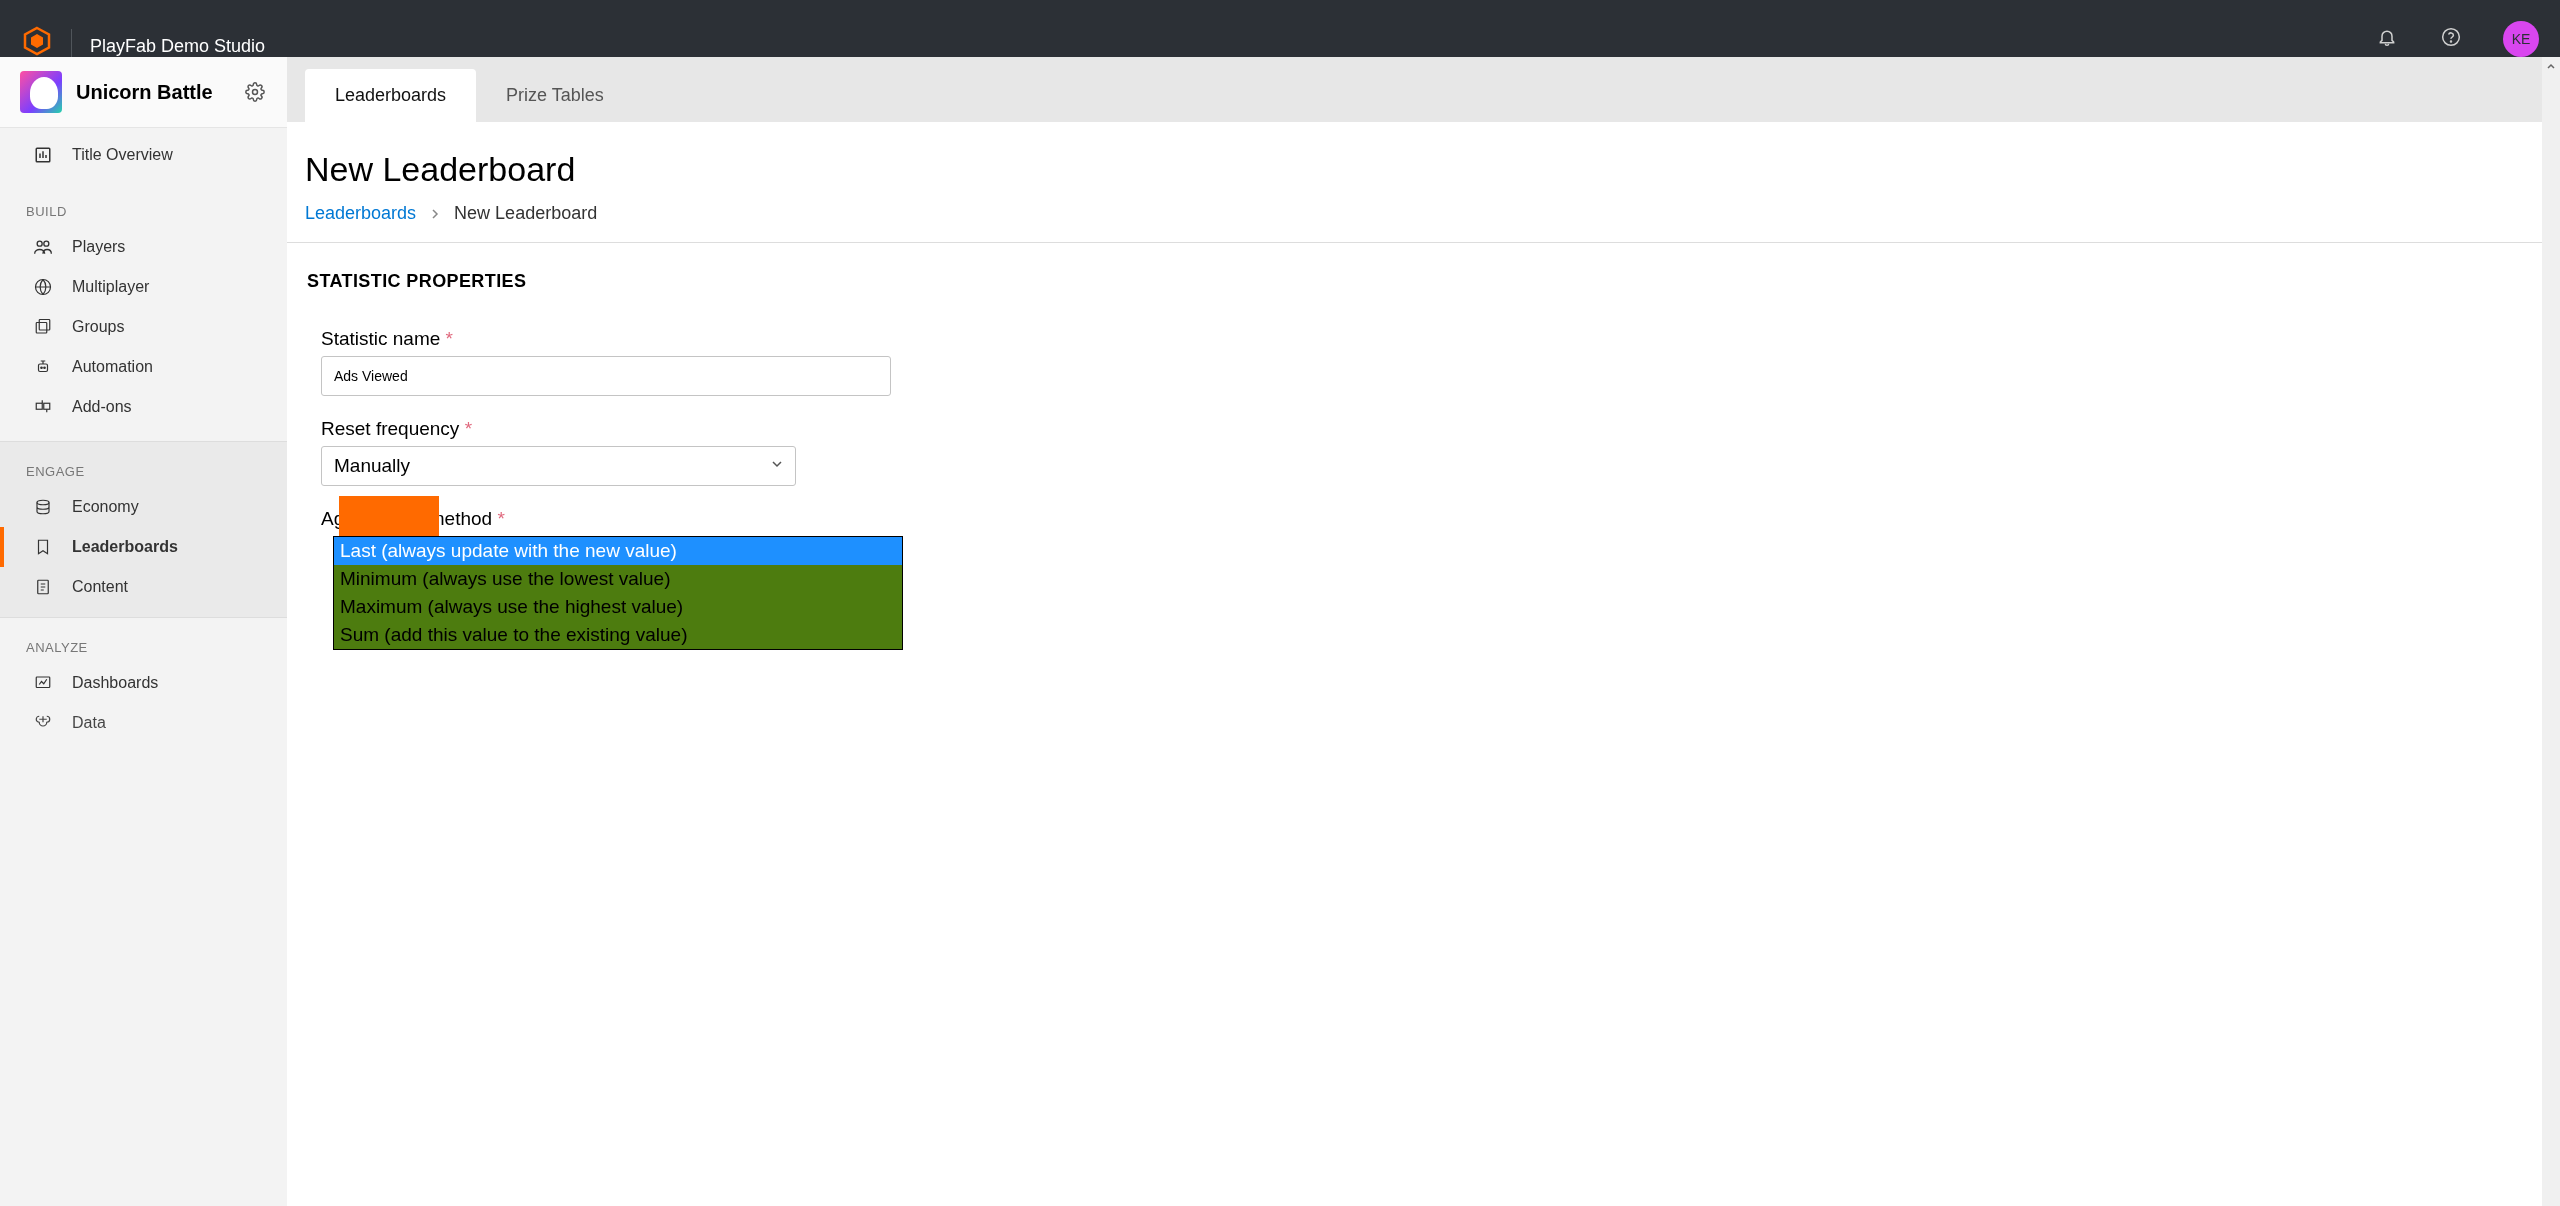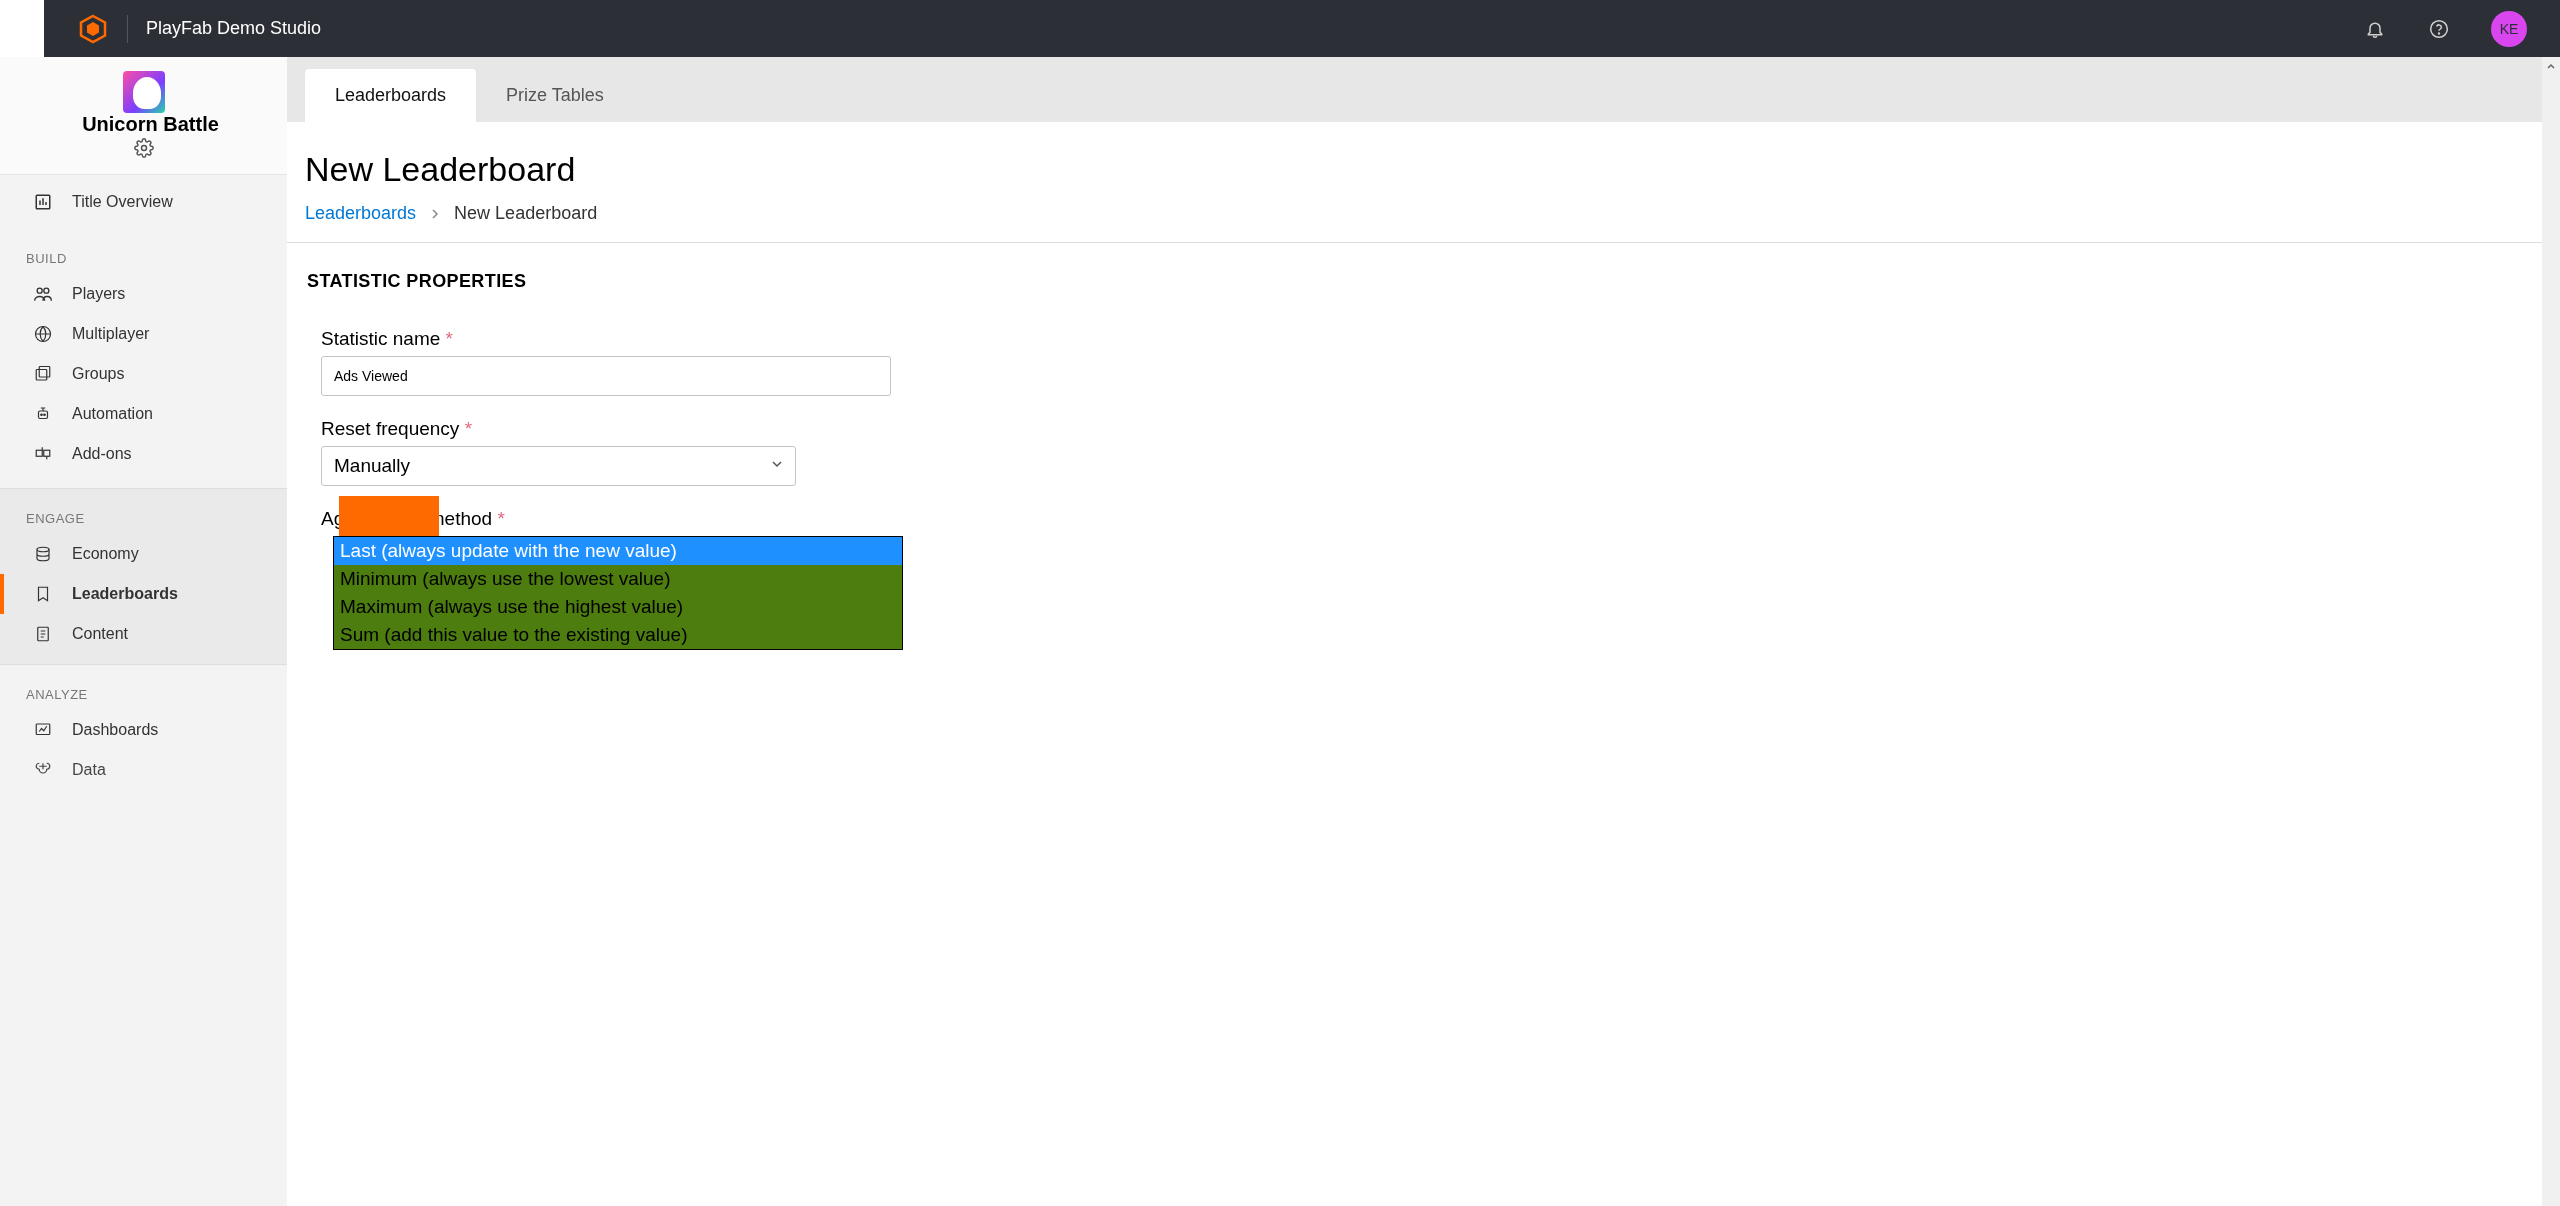--- a/index.html
+++ b/index.html
@@ -17,24 +17,23 @@
   flex-direction: column;
   height: 100vh;
   width: 100%;
 }
 
 
 .topbar {
   background: #2c3036;
   height: 57px;
   display: flex;
-  align-items: center;
-  padding: 0 33px;
+  align-items: flex-end;
+  padding: 0 21px;
   color: #fff;
-  margin-left: 44px;
 }
 .topbar-logo {
   width: 32px;
   height: 32px;
   display: flex;
   align-items: center;
   justify-content: center;
 }
 .topbar-divider {
   width: 1px;
@@ -87,21 +86,20 @@
   display: flex;
   flex-direction: column;
   overflow-y: auto;
 }
 .sidebar-title-row {
   background: #fafafa;
   border-bottom: 1px solid #e5e5e5;
   padding: 14px 20px;
   display: flex;
   align-items: center;
-  flex-direction: column;
 }
 .sidebar-game-icon {
   width: 42px;
   height: 42px;
   border-radius: 4px;
   background: linear-gradient(135deg,#ff4fa3 0%, #7b3fff 60%, #23d5ab 100%);
   position: relative;
   overflow: hidden;
   flex-shrink: 0;
 }

